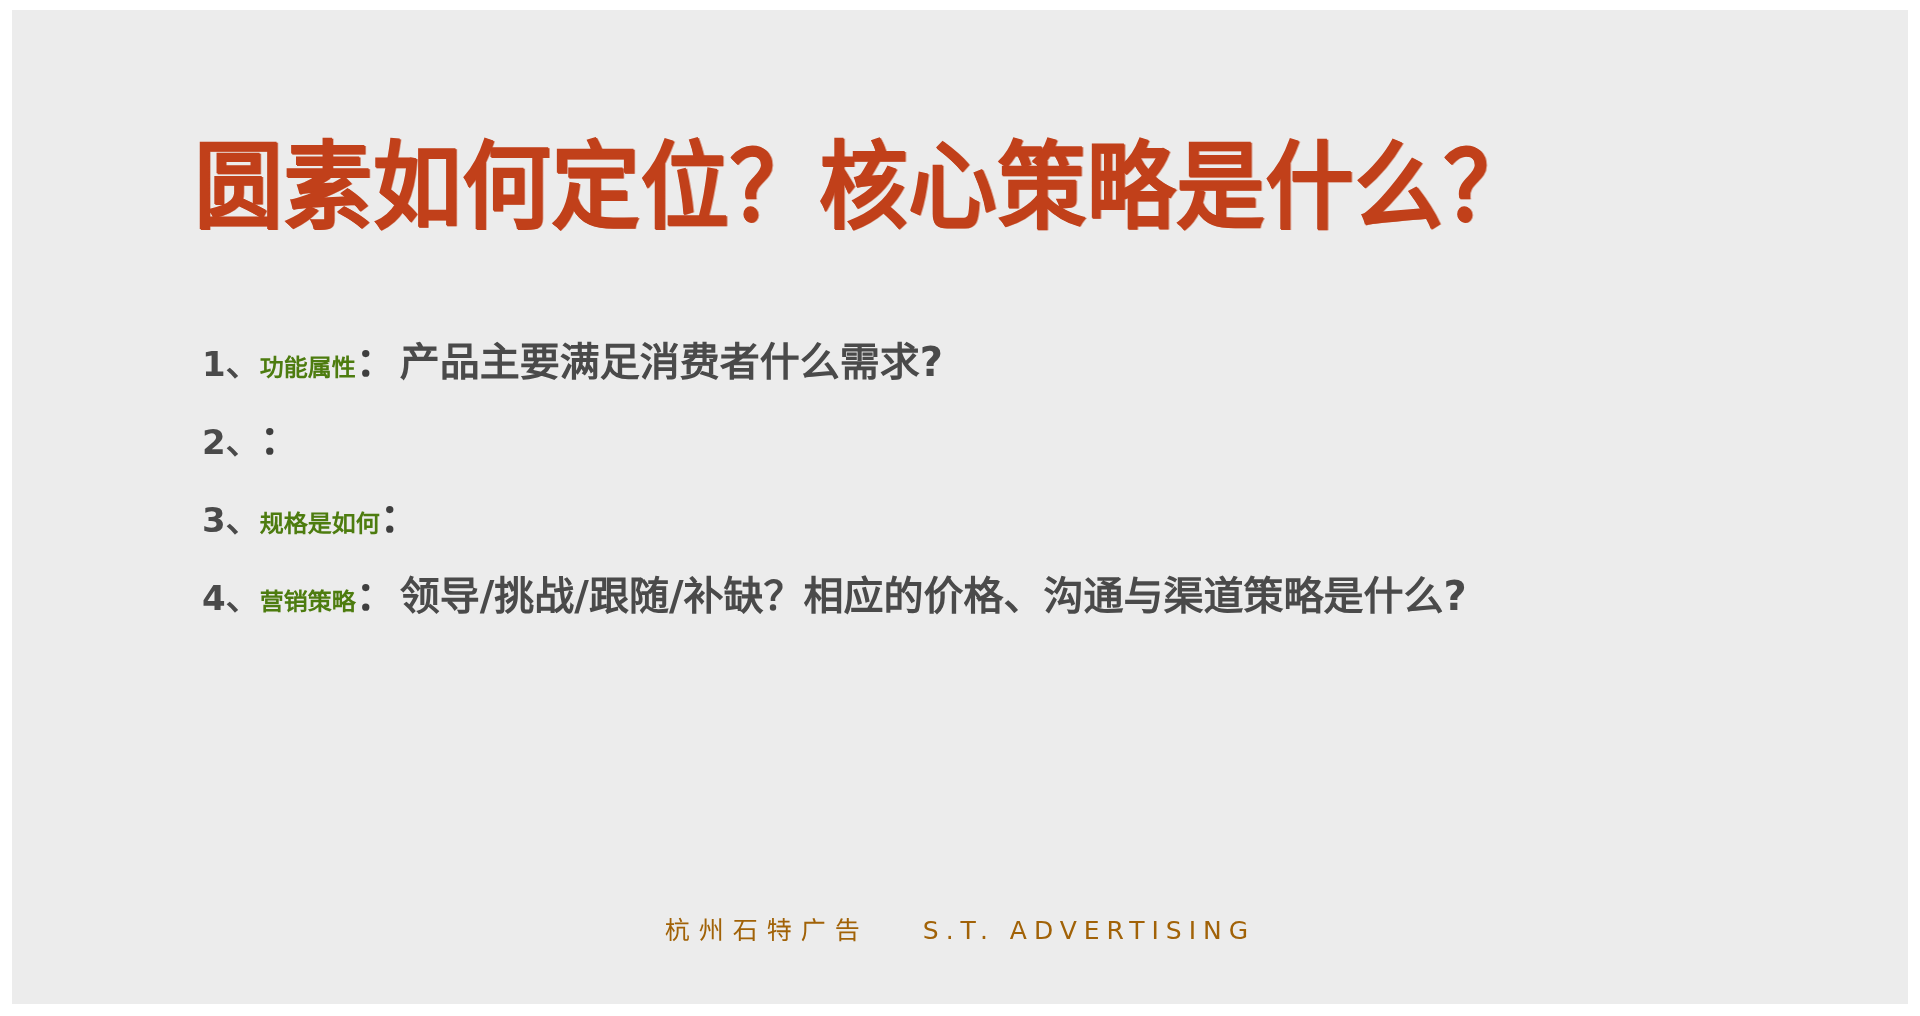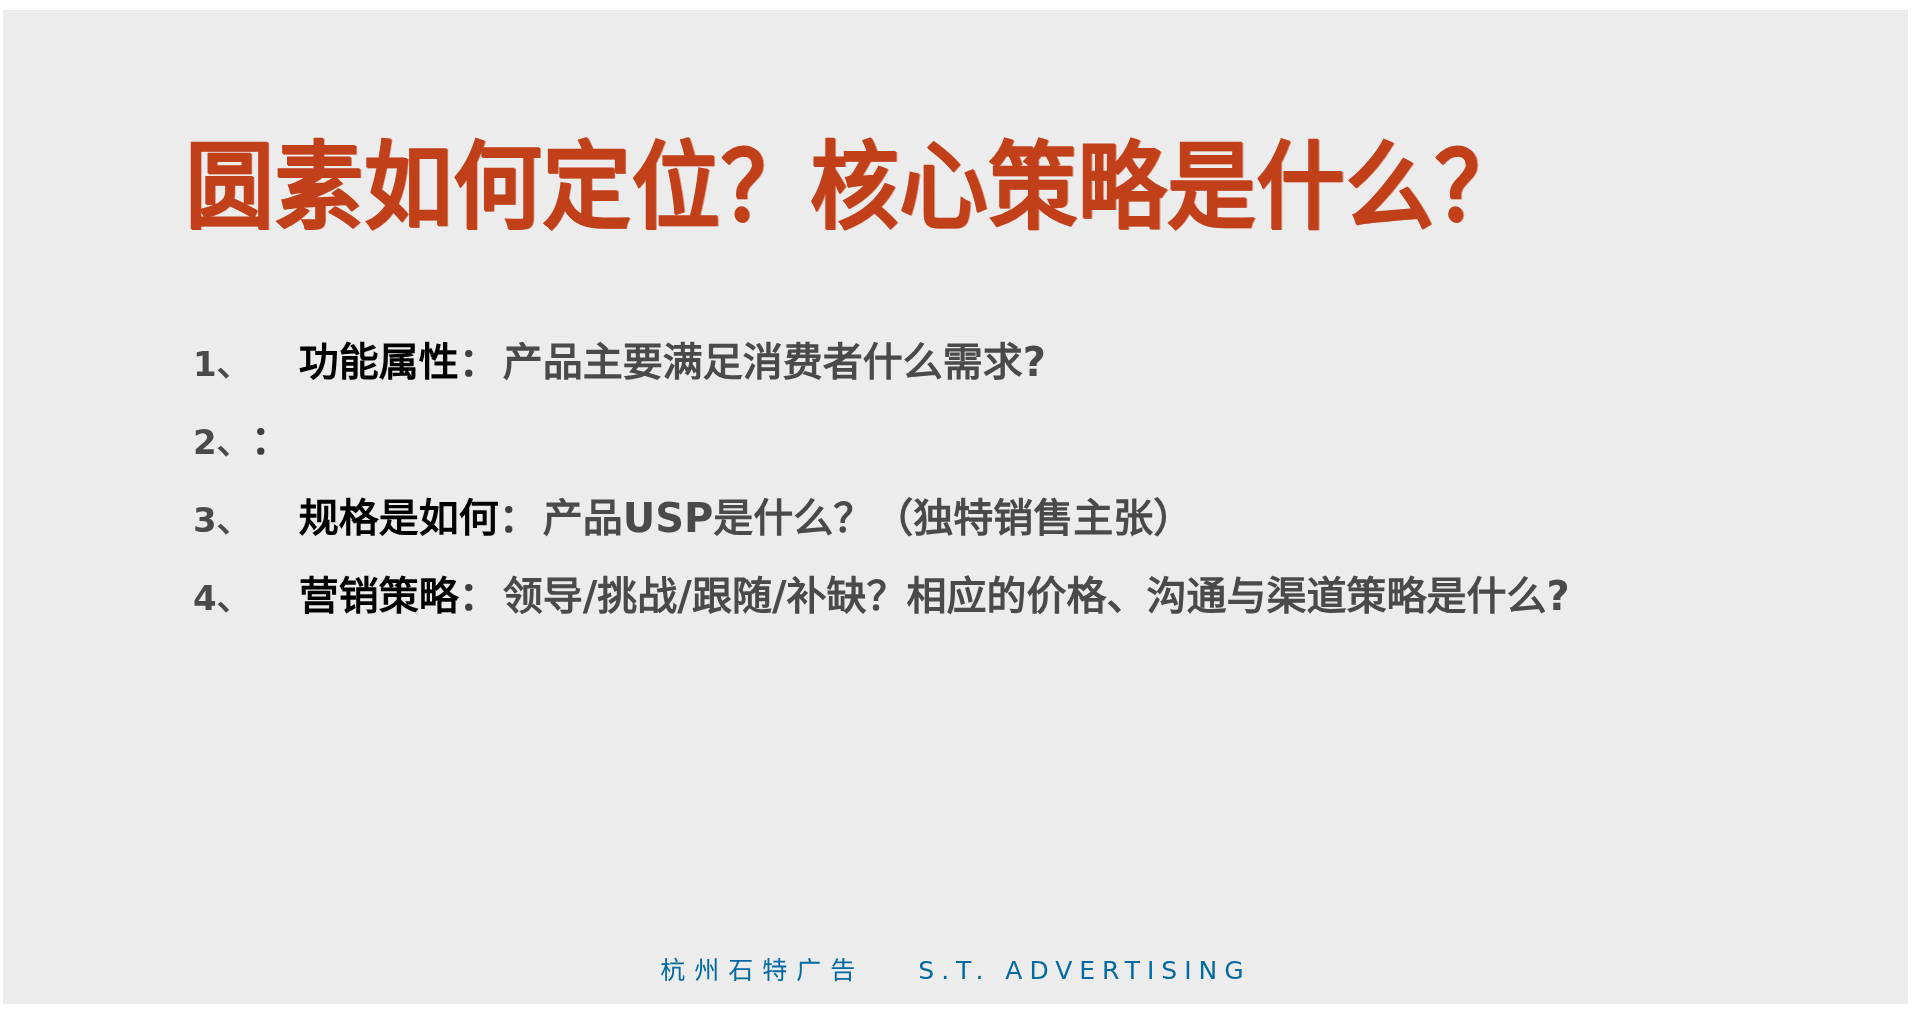--- a/index.html
+++ b/index.html
@@ -15,21 +15,21 @@
     overflow: hidden;
   }
 
   
   .page {
     position: relative;
     width: 1920px;
     height: 1016px;
     background: #ffffff;
     box-sizing: border-box;
-    padding: 10px 12px 12px 3px;
+    padding: 10px 12px 12px 12px;
   }
 
   .slide {
     position: relative;
     width: 100%;
     height: 100%;
     background: #ececec;
     box-sizing: border-box;
     overflow: hidden;
   }
@@ -68,26 +68,25 @@
   }
 
   .bullet-index {
     color: #4a4a4a;
     font-size: 34px;
     font-weight: 700;
     flex: none;
   }
 
   .bullet-label {
-    color: #000000;
-    font-size: 40px;
+    color: #4d7c0f;
+    font-size: 24px;
     font-weight: 700;
     flex: none;
     letter-spacing: 0px;
-    margin-left: 48px;
   }
 
   .bullet-colon {
     color: #3f3f3f;
     font-size: 40px;
     font-weight: 700;
     flex: none;
     padding-right: 4px;
   }
 
@@ -97,23 +96,23 @@
     font-weight: 700;
     flex: none;
     letter-spacing: 0px;
   }
 
   
   .footer {
     position: absolute;
     left: 0;
     right: 0;
-    top: 940px;
+    top: 900px;
     text-align: center;
-    color: #0369a1;
+    color: #a16207;
     font-size: 25px;
     font-weight: 400;
     letter-spacing: 6px;
     font-family: "DejaVu Sans", "Liberation Sans", sans-serif;
     white-space: nowrap;
   }
   .footer .footer-cn { letter-spacing: 9px; }
   .footer .footer-gap { display: inline-block; width: 26px; }
   .footer .footer-en { letter-spacing: 7px; }
 </style>
@@ -136,21 +135,20 @@
 
       <div class="bullet-row">
         <span class="bullet-index">2、</span>
         <span class="bullet-colon">：</span>
       </div>
 
       <div class="bullet-row">
         <span class="bullet-index">3、</span>
         <span class="bullet-label">规格是如何</span>
         <span class="bullet-colon">：</span>
-        <span class="bullet-text">产品USP是什么？（独特销售主张）</span>
       </div>
 
       <div class="bullet-row">
         <span class="bullet-index">4、</span>
         <span class="bullet-label">营销策略</span>
         <span class="bullet-colon">：</span>
         <span class="bullet-text">领导/挑战/跟随/补缺？相应的价格、沟通与渠道策略是什么?</span>
       </div>
 
     </div>

